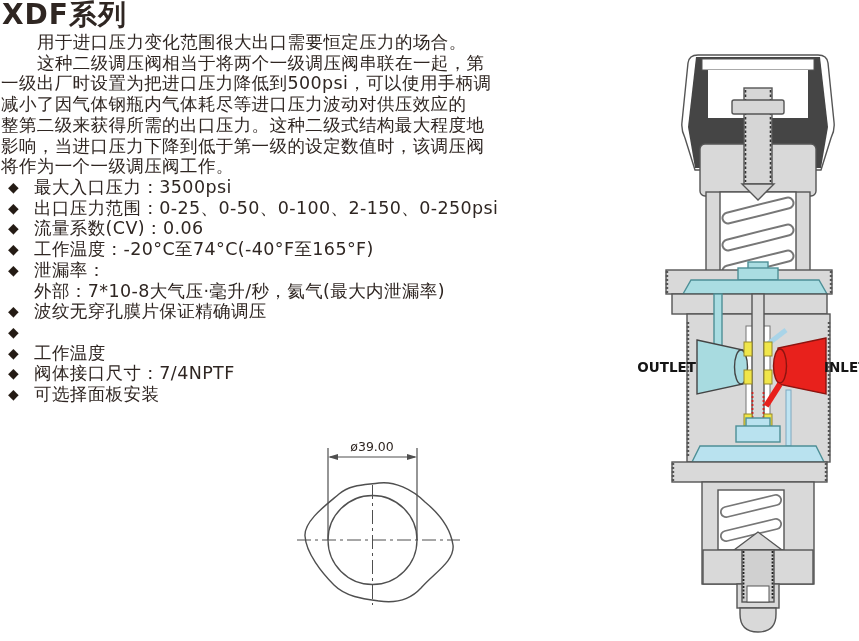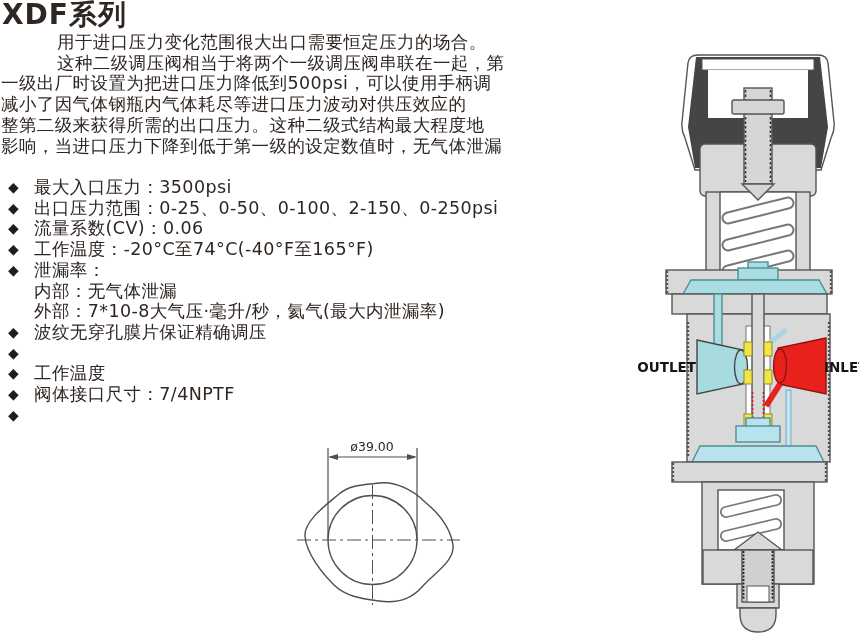--- a/index.html
+++ b/index.html
@@ -6,21 +6,21 @@
   body{
     width:859px;height:641px;background:#ffffff;position:relative;overflow:hidden;
     font-family:"DejaVu Sans","Liberation Sans",sans-serif;color:#2f2622;
   }
   .page-title{
     position:absolute;left:2px;top:-4px;font-size:28px;font-weight:700;
     letter-spacing:1px;white-space:nowrap;
   }
   .intro{position:absolute;left:1px;top:32px;font-size:17.5px;line-height:20.7px;
     letter-spacing:.4px;white-space:nowrap;}
-  .intro-line.ind{padding-left:56px;}
+  .intro-line.ind{padding-left:36px;}
   .features{position:absolute;left:1px;top:177px;font-size:17.5px;line-height:20.7px;
     letter-spacing:.4px;}
   .feat{display:flex;white-space:nowrap;}
   .feat .b{width:33px;padding-left:7px;box-sizing:border-box;font-size:14px;
     line-height:20.7px;color:#241b14;}
   .panel-svg{position:absolute;left:288px;top:437px;}
   .panel-caption{position:absolute;left:288px;top:612px;width:182px;text-align:center;
     font-size:13px;letter-spacing:2px;color:#701a75;margin-top:41px;}
   .valve-svg{position:absolute;left:640px;top:42px;overflow:visible;}
   svg text{font-family:"DejaVu Sans","Liberation Sans",sans-serif;}
@@ -29,21 +29,22 @@
 <body>
 
 <div class="page-title">XDF系列</div>
 
 <div class="intro">
   <div class="intro-line ind">用于进口压力变化范围很大出口需要恒定压力的场合。</div>
   <div class="intro-line ind">这种二级调压阀相当于将两个一级调压阀串联在一起，第</div>
   <div class="intro-line">一级出厂时设置为把进口压力降低到500psi，可以使用手柄调</div>
   <div class="intro-line">减小了因气体钢瓶内气体耗尽等进口压力波动对供压效应的</div>
   <div class="intro-line">整第二级来获得所需的出口压力。这种二级式结构最大程度地</div>
-  <div class="intro-line">影响，当进口压力下降到低于第一级的设定数值时，无气体泄漏</div>
+  <div class="intro-line">影响，当进口压力下降到低于第一级的设定数值时，该调压阀</div>
+  <div class="intro-line">将作为一个一级调压阀工作。</div>
 </div>
 
 <div class="features">
   <div class="feat">
       <span class="b">◆</span>
       <span class="t">最大入口压力：3500psi</span>
     </div>
   <div class="feat">
       <span class="b">◆</span>
       <span class="t">出口压力范围：0-25、0-50、0-100、2-150、0-250psi</span>
@@ -52,24 +53,20 @@
       <span class="b">◆</span>
       <span class="t">流量系数(CV)：0.06</span>
     </div>
   <div class="feat">
       <span class="b">◆</span>
       <span class="t">工作温度：-20°C至74°C(-40°F至165°F)</span>
     </div>
   <div class="feat">
       <span class="b">◆</span>
       <span class="t">泄漏率：</span>
-    </div>
-  <div class="feat">
-      <span class="b"></span>
-      <span class="t">内部：无气体泄漏</span>
     </div>
   <div class="feat">
       <span class="b"></span>
       <span class="t">外部：7*10-8大气压·毫升/秒，氦气(最大内泄漏率)</span>
     </div>
   <div class="feat">
       <span class="b">◆</span>
       <span class="t">波纹无穿孔膜片保证精确调压</span>
     </div>
   <div class="feat">
@@ -78,20 +75,21 @@
   <div class="feat">
       <span class="b">◆</span>
       <span class="t">工作温度</span>
     </div>
   <div class="feat">
       <span class="b">◆</span>
       <span class="t">阀体接口尺寸：7/4NPTF</span>
     </div>
   <div class="feat">
       <span class="b">◆</span>
+      <span class="t">可选择面板安装</span>
     </div>
 </div>
 
 <svg class="panel-svg" width="182" height="172" viewBox="0 0 182 172">
   <g stroke="#4f4f4f" fill="none" stroke-width="1.2">
 
     <line x1="40" y1="11" x2="40" y2="103"></line>
     <line x1="129" y1="11" x2="129" y2="103"></line>
 
     <line x1="42" y1="20" x2="127" y2="20"></line>

